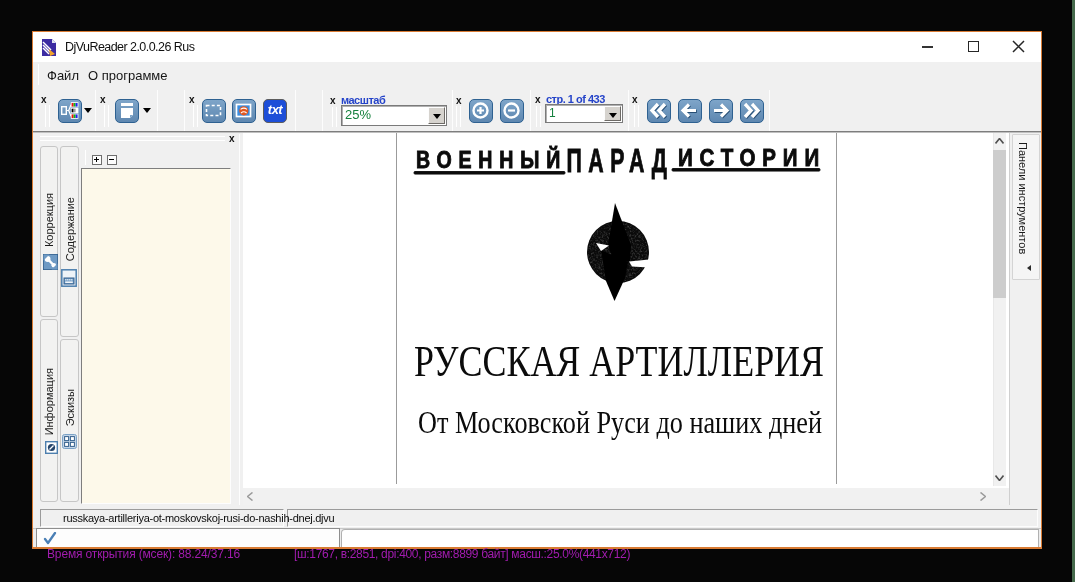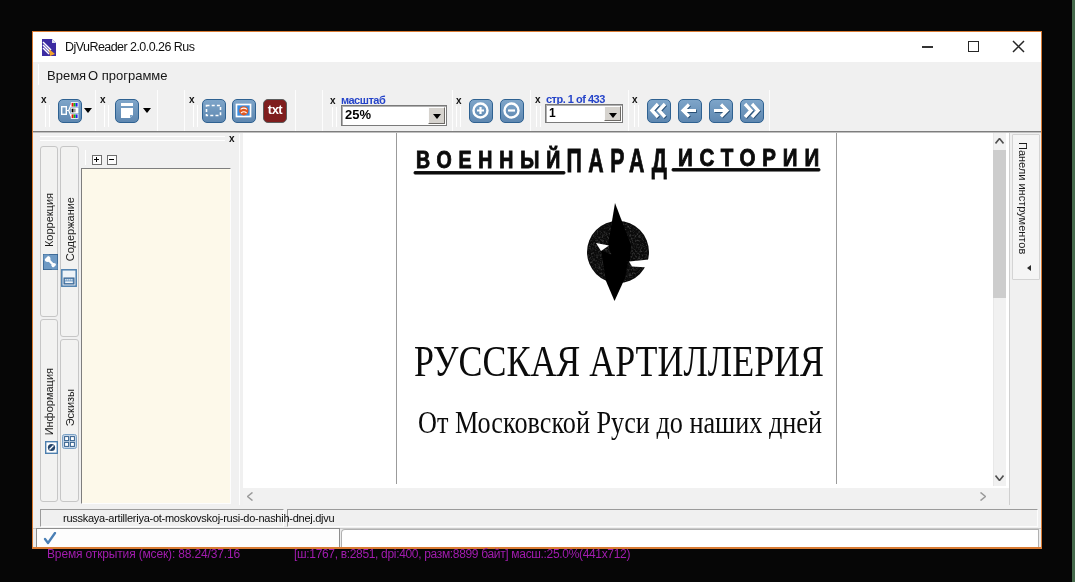--- a/index.html
+++ b/index.html
@@ -5,25 +5,25 @@
   * { margin:0; padding:0; box-sizing:border-box; }
   html,body { width:1075px; height:582px; overflow:hidden; background:#060606; }
   body { font-family:"Liberation Sans", sans-serif; position:relative; }
   .abs { position:absolute; }
   #win { left:32px; top:31px; width:1010px; height:518px; background:#f0f0f0; border:1px solid #d97b33; border-bottom-width:2px; border-right-width:1px; }
   .tbx { position:absolute; font-weight:bold; font-size:10px; color:#111; line-height:8px; }
   .grip2v { position:absolute; width:6px; }
   .grip2v i { position:absolute; top:0; bottom:0; width:1px; background:#8f8f8f; border-right:1px solid #fff; }
   .grip2v i.g2 { left:4px; }
   .btn24 { position:absolute; width:24px; height:24px; border-radius:5px; border:1.5px solid #2e6191; background:linear-gradient(#7ea5c9,#5e87b0);  }
-  .btngray { background:#7f1d1d; border-color:#5c5c5c; }
+  .btngray { background:#1d4ed8; border-color:#5c5c5c;font-style:italic; }
   .sep { position:absolute; width:1px; background:#c9c9c9; border-right:1px solid #fdfdfd; }
   .bluelbl { position:absolute; color:#2443c9; font-size:11px; font-weight:bold; white-space:nowrap; letter-spacing:-0.5px; }
   .combo { position:absolute; background:#fff; border:1px solid #7a7a7a; box-shadow:inset 1px 1px 0 #b0b0b0; }
-  .combo .fld { position:absolute; left:3px; top:1px; font-size:13px; color:#000000;font-weight:bold; }
+  .combo .fld { position:absolute; left:3px; top:1px; font-size:13px; color:#15803d; }
   .combo .dd { position:absolute; right:1px; top:1px; bottom:1px; width:17px; background:#d6d3ce; border:1px solid; border-color:#fdfdfd #6d6a66 #6d6a66 #fdfdfd; }
   .combo .dd:after { content:""; position:absolute; left:4px; top:6px; border:4px solid transparent; border-top:5px solid #000; }
   .vtab { position:absolute; background:#f2f2f1; border:1px solid #c6c6c6; border-radius:3px; }
   .vtxt { position:absolute; writing-mode:vertical-rl; transform:rotate(180deg); font-size:11px; color:#1b1b1b; white-space:nowrap; }
   .sunk { position:absolute; border:1px solid; border-color:#9b9b9b #fdfdfd #fdfdfd #9b9b9b; background:#f0f0f0; }
   .st { font-size:12px; color:#a21caf; line-height:17px; padding-left:6px; white-space:nowrap;margin-top:36px; }
 </style>
 </head>
 <body>
 <div id="win" class="abs"></div>
@@ -40,21 +40,21 @@
   <path d="M7 10 L13 15 L8 17 Z" fill="#f0a22a"></path>
 </svg>
 <div class="abs" style="left:65px; top:40px; font-size:12.5px; letter-spacing:-0.55px; color:#101010;">DjVuReader 2.0.0.26 Rus</div>
 <div class="abs" style="left:922px; top:46px; width:11px; height:2px; background:#333;"></div>
 <div class="abs" style="left:968px; top:41px; width:11px; height:11px; border:1.4px solid #262626;"></div>
 <svg class="abs" style="left:1012px; top:40px;" width="13" height="13" viewBox="0 0 13 13">
   <path d="M1 1 L12 12 M12 1 L1 12" stroke="#262626" stroke-width="1.5"></path>
 </svg>
 
 <div class="abs" style="left:38px; top:64px; width:1px; height:21px; background:#c3c3c3; border-right:1px solid #fff;"></div>
-<div class="abs" style="left:47px; top:68px; font-size:13px; color:#161616;">Время</div>
+<div class="abs" style="left:47px; top:68px; font-size:13px; color:#161616;">Файл</div>
 <div class="abs" style="left:88px; top:68px; font-size:13px; color:#161616;text-align:right;">О программе</div>
 
 <div class="abs" style="left:33px; top:131px; width:1008px; height:1px; background:#7d7d7d;"></div>
 <div class="abs" style="left:33px; top:132px; width:1008px; height:1px; background:#c0c0c0;"></div>
 <div id="toolbar">
 
   <div class="sep" style="left:95px; top:90px; height:41px;"></div>
   <div class="sep" style="left:157px; top:90px; height:41px;"></div>
   <div class="sep" style="left:184px; top:90px; height:41px;"></div>
   <div class="sep" style="left:295px; top:90px; height:41px;"></div>

